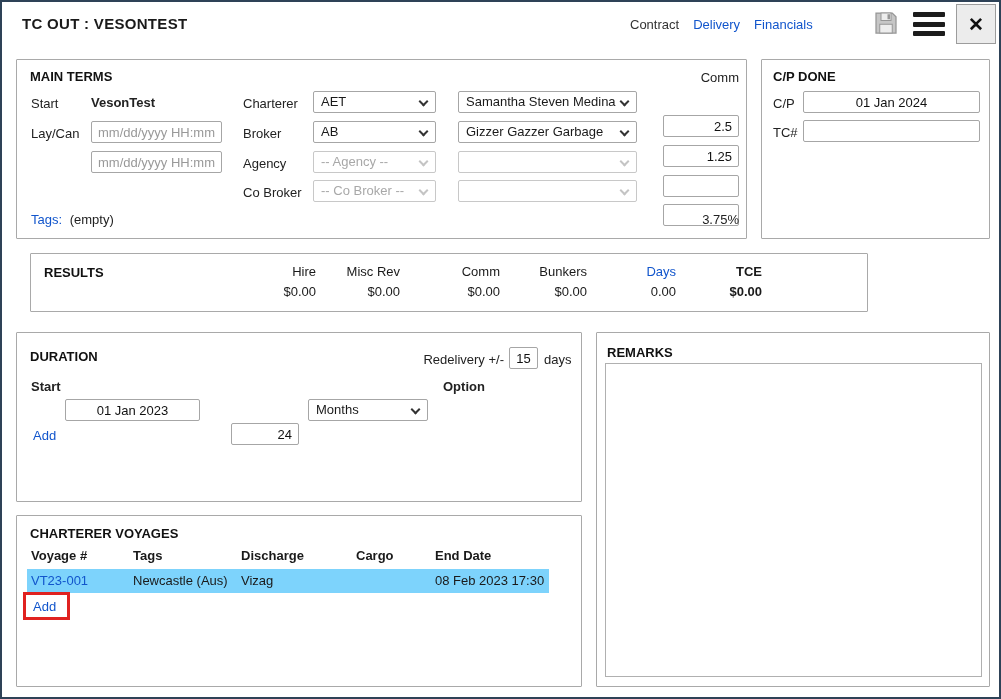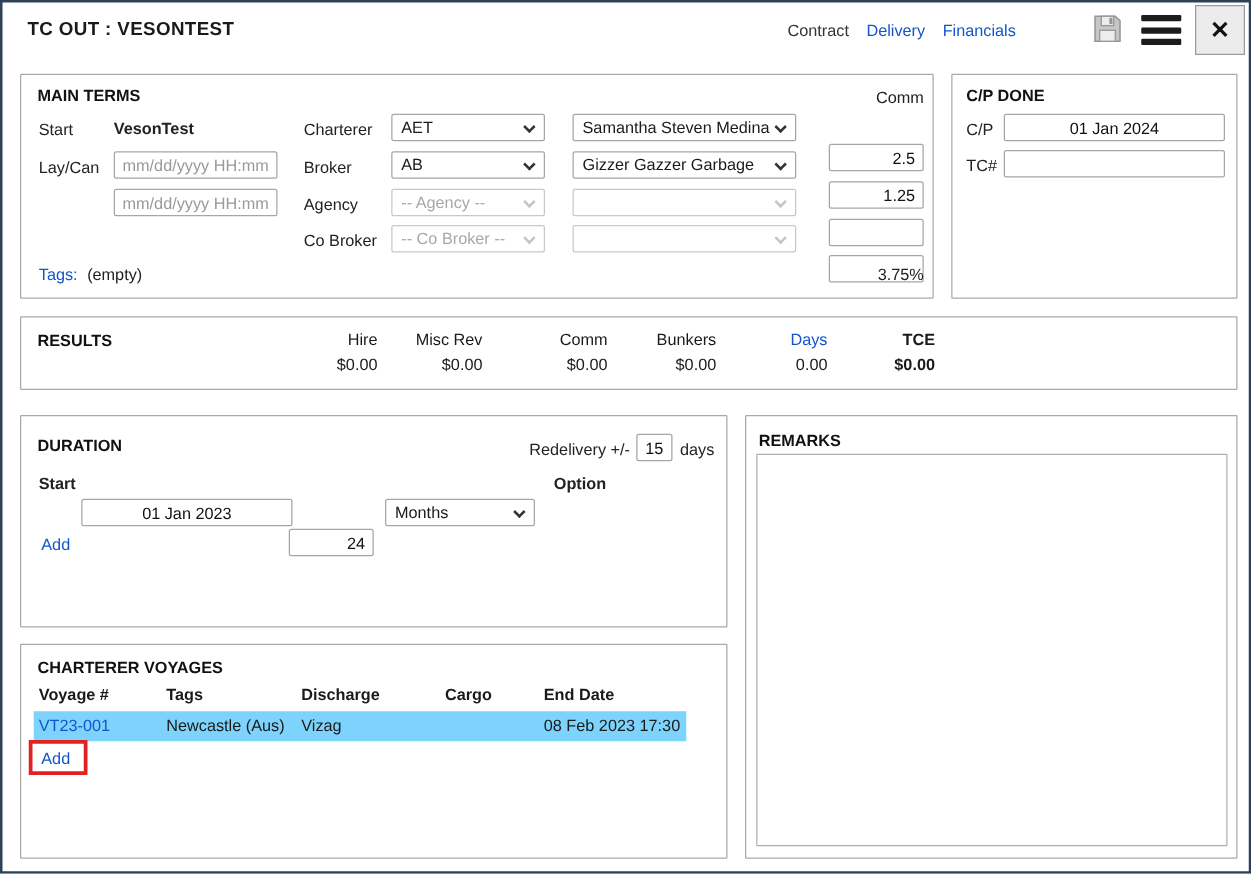--- a/index.html
+++ b/index.html
@@ -153,21 +153,21 @@
   </div>
 
   <div class="panel" style="left:759px; top:57px; width:229px; height:180px;">
     <div class="ptitle" style="left:11px; top:9px;">C/P DONE</div>
     <div class="lbl" style="left:11px; top:36px;">C/P</div>
     <input class="inp center" style="left: 41px; top: 31px; width: 177px;" value="01 Jan 2024">
     <div class="lbl" style="left:11px; top:65px;">TC#</div>
     <input class="inp" style="left: 41px; top: 60px; width: 177px;" value="">
   </div>
 
-  <div class="panel" style="left:14px; top:251px; width:974px; height:59px;">
+  <div class="panel" style="left:28px; top:251px; width:838px; height:59px;">
     <div class="ptitle" style="left:13px; top:11px;">RESULTS</div>
 
     <div class="rescol" style="left:199px;">
       <div class="rlabel">Hire</div>
       <div>$0.00</div>
     </div>
     <div class="rescol" style="left:283px;">
       <div class="rlabel">Misc Rev</div>
       <div>$0.00</div>
     </div>
@@ -192,21 +192,21 @@
   <div class="panel" style="left:14px; top:330px; width:566px; height:170px;">
     <div class="ptitle" style="left:13px; top:16px;">DURATION</div>
 
     <div class="lbl" style="left:377px; top:19px; width:110px; text-align:right;">Redelivery +/-</div>
     <input class="inp center" style="left: 492px; top: 14px; width: 29px; padding: 0px 3px;" value="15">
     <div class="lbl" style="left:527px; top:19px;">days</div>
 
     <div class="lbl bold" style="left:14px; top:46px;">Start</div>
     <div class="lbl bold" style="left:426px; top:46px;">Option</div>
 
-    <input class="inp center" style="left: 48px; top: 66px; width: 169px;" value="01 Jan 2023">
+    <input class="inp center" style="left: 48px; top: 66px; width: 135px;" value="01 Jan 2023">
     <input class="inp right" style="left: 214px; top: 66px; width: 68px;" value="24">
     <div class="select" style="left:291px; top:66px; width:120px;">
       <span>Months</span>
       <span class="chev"></span>
     </div>
 
     <a class="link" style="position:absolute; left:16px; top:95px;">Add</a>
   </div>
 
   <div class="panel" style="left:594px; top:330px; width:394px; height:355px;">

